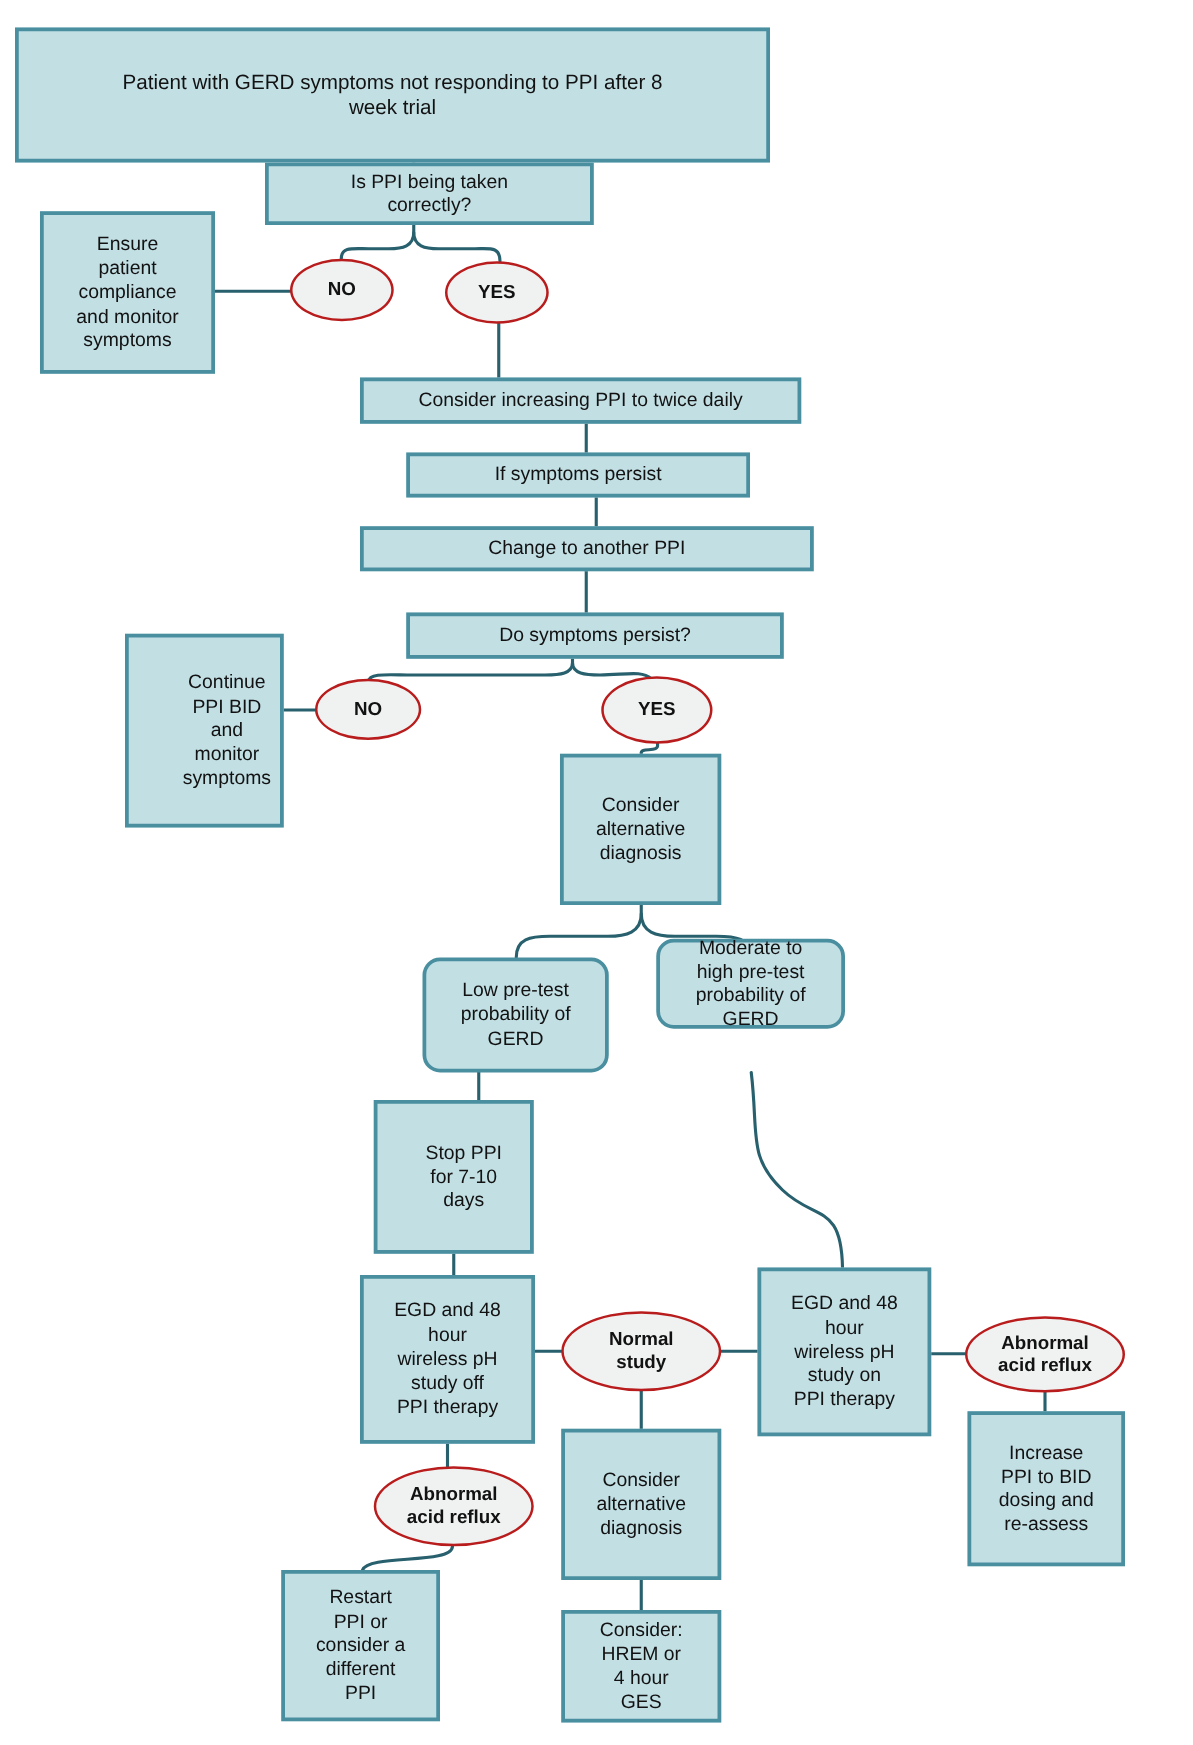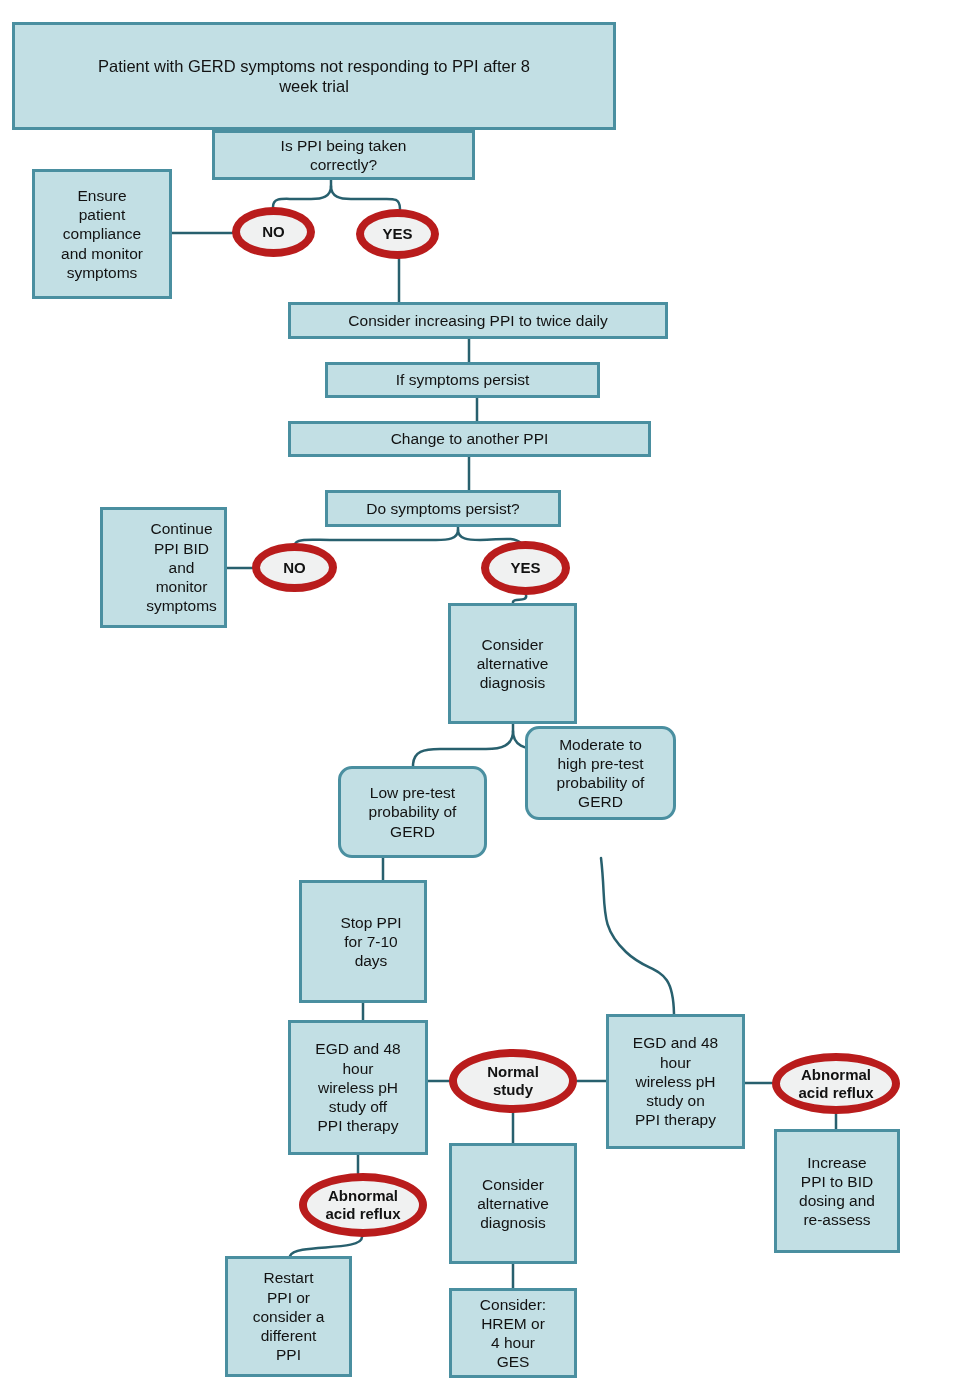--- a/index.html
+++ b/index.html
@@ -22,21 +22,21 @@
     background:#c2dfe4;
     border:3px solid #4a8fa0;
     font-size:15.5px;
     line-height:1.24;
   }
   .box .lbl{white-space:pre-line;}
   .rounded{border-radius:14px;}
   .startbox{font-size:16.5px;}
   .ellipse{
     background:#f0f1f1;
-    border:8px solid #b91c1c;
+    border:2px solid #b91c1c;
     border-radius:50%;
     font-weight:bold;
     font-size:15px;
     line-height:1.2;
   }
   .ellipse .lbl{white-space:pre-line;}
 </style>
 </head>
 <body>
 
@@ -89,37 +89,37 @@
   </div>
 
   <div class="node ellipse" style="left:232px;top:207px;width:83px;height:50px;">
     <span class="lbl">NO</span>
   </div>
 
   <div class="node ellipse" style="left:356px;top:209px;width:83px;height:50px;">
     <span class="lbl">YES</span>
   </div>
 
-  <div class="node box" style="left:288px;top:302px;width:380px;height:37px;">
+  <div class="node box" style="left:288px;top:302px;width:353px;height:37px;">
     <span class="lbl">Consider increasing PPI to twice daily</span>
   </div>
 
   <div class="node box" style="left:325px;top:362px;width:275px;height:36px;">
     <span class="lbl">If symptoms persist</span>
   </div>
 
   <div class="node box" style="left:288px;top:421px;width:363px;height:36px;align-items:center;">
     <span class="lbl">Change to another PPI</span>
   </div>
 
-  <div class="node box" style="left:325px;top:490px;width:236px;height:37px;">
+  <div class="node box" style="left:325px;top:490px;width:302px;height:37px;">
     <span class="lbl">Do symptoms persist?</span>
   </div>
 
-  <div class="node box" style="left:100px;top:507px;width:127px;height:121px;padding-left:36px;">
+  <div class="node box" style="left:100px;top:507px;width:127px;height:155px;padding-left:36px;">
     <span class="lbl">Continue
 PPI BID
 and
 monitor
 symptoms</span>
   </div>
 
   <div class="node ellipse" style="left:252px;top:543px;width:85px;height:49px;">
     <span class="lbl">NO</span>
   </div>
@@ -133,21 +133,21 @@
 alternative
 diagnosis</span>
   </div>
 
   <div class="node box rounded" style="left:338px;top:766px;width:149px;height:92px;">
     <span class="lbl">Low pre-test
 probability of
 GERD</span>
   </div>
 
-  <div class="node box rounded" style="left:525px;top:726px;width:151px;height:94px;">
+  <div class="node box rounded" style="left:525px;top:751px;width:151px;height:72px;">
     <span class="lbl">Moderate to
 high pre-test
 probability of
 GERD</span>
   </div>
 
   <div class="node box" style="left:299px;top:880px;width:128px;height:123px;padding-left:16px;">
     <span class="lbl">Stop PPI
 for 7-10
 days</span>

